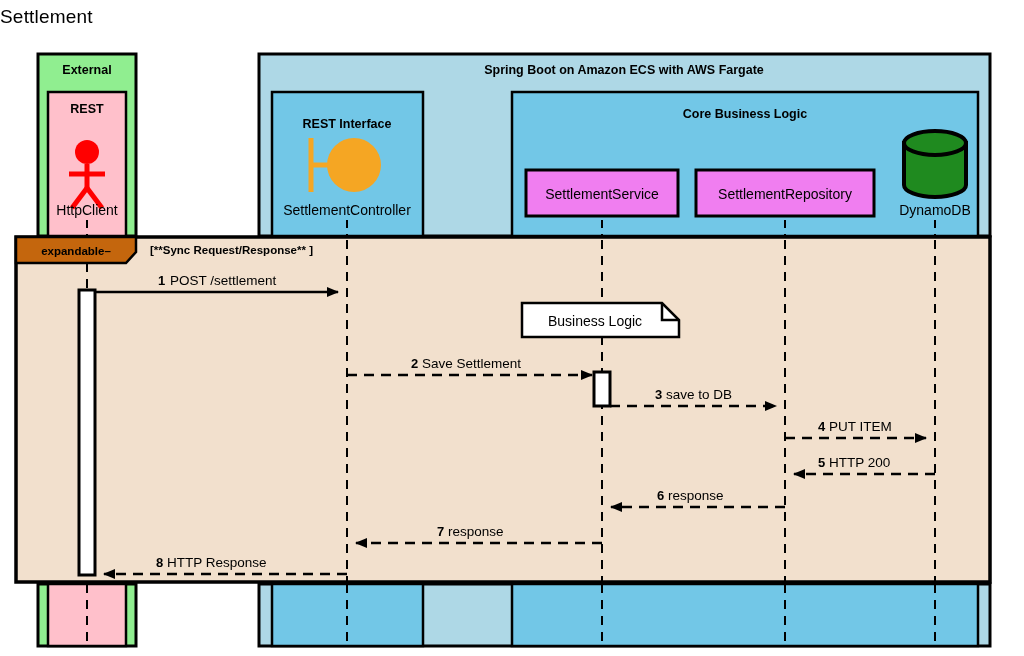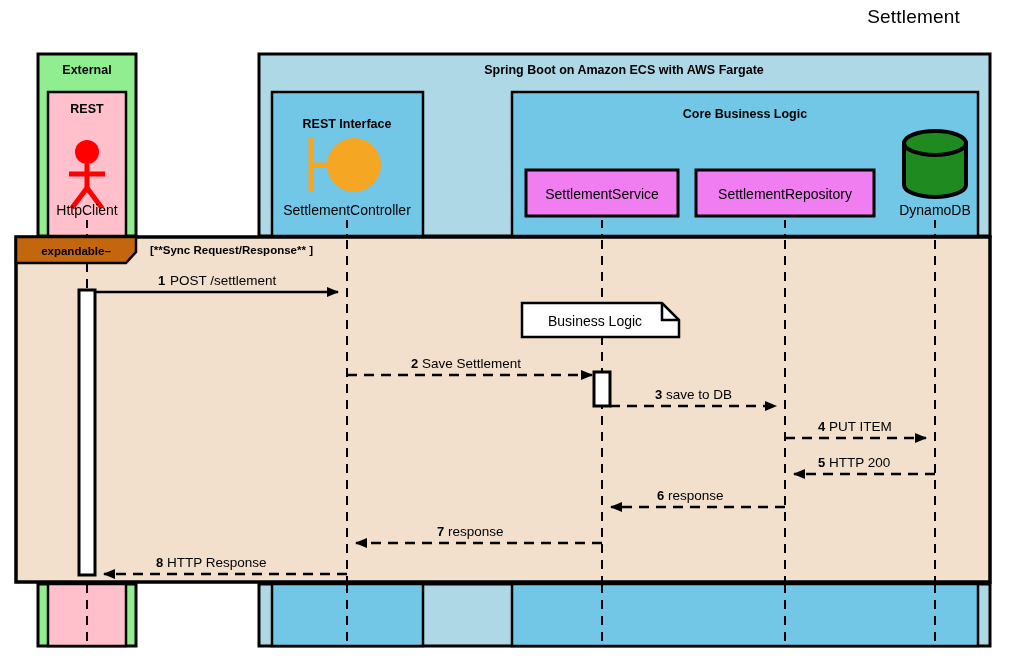--- a/index.html
+++ b/index.html
@@ -16,21 +16,21 @@
     width: 1024px;
     height: 656px;
     overflow: hidden;
     background: #ffffff;
   }
   #diagram-title {
     position: absolute;
     left: 0;
     top: 6px;
     width: 960px;
-    text-align: right;
+    text-align: left;
     font-size: 19px;
     color: #000000;
     letter-spacing: 0.2px;
   }
   svg#canvas {
     position: absolute;
     left: 0;
     top: 0;
   }
   .grp-label {

